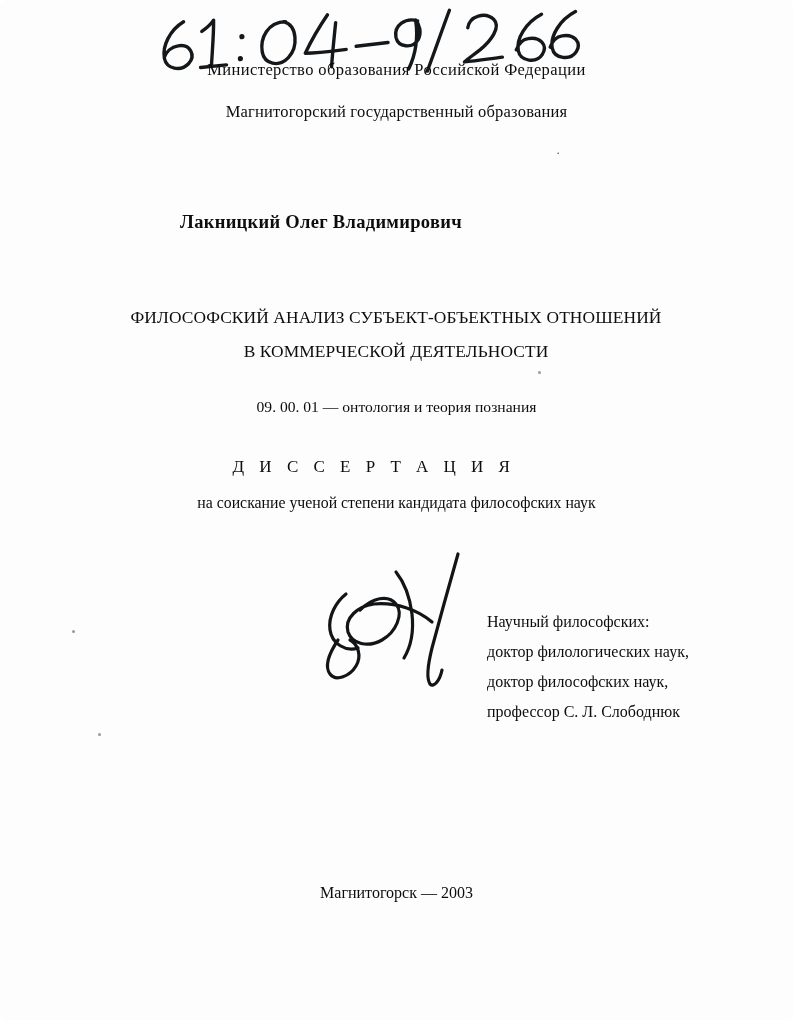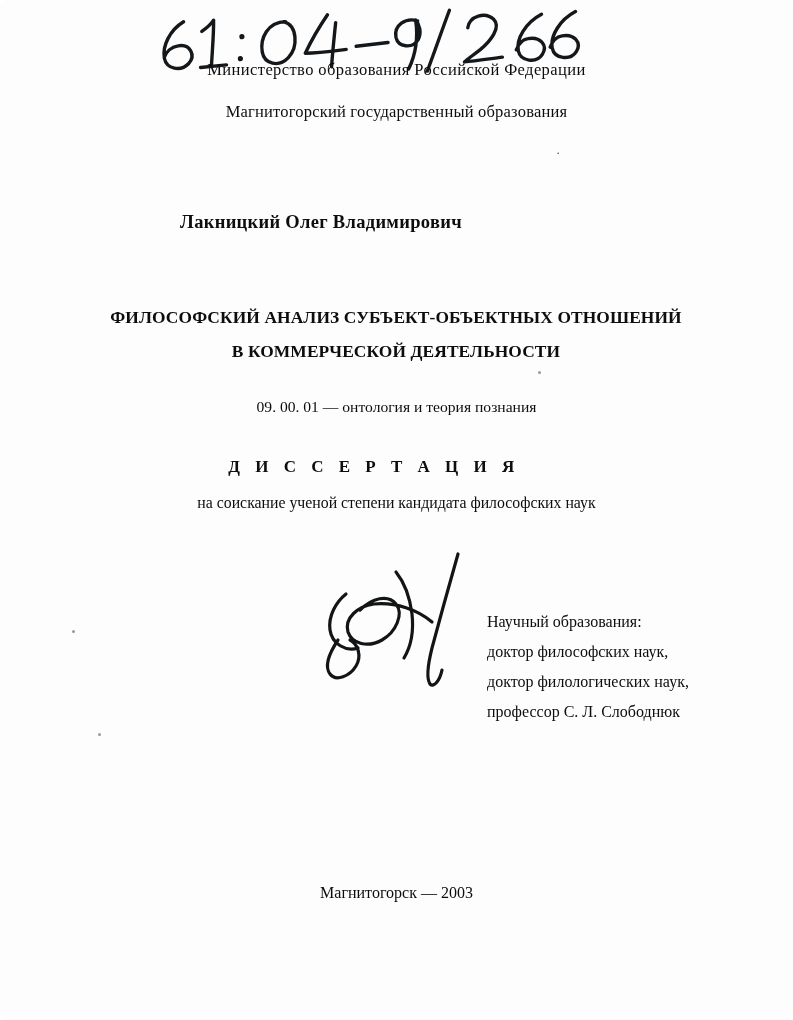--- a/index.html
+++ b/index.html
@@ -74,21 +74,21 @@
     font-size: 18.5px;
     letter-spacing: 0.3px;
   }
 
   .title {
     position: absolute;
     top: 300px;
     left: 96px;
     width: 600px;
     text-align: center;
-    font-weight: bold;
+    font-weight: normal;
     font-size: 17.4px;
     line-height: 34px;
     letter-spacing: 0.1px;
   }
 
   .speciality {
     position: absolute;
     top: 398px;
     left: 0;
     width: 793px;
@@ -97,21 +97,20 @@
   }
 
   .diss-word {
     position: absolute;
     top: 457px;
     left: 0;
     width: 748px;
     text-align: center;
     font-size: 17px;
     letter-spacing: 5.5px;
-    font-weight: bold;
   }
 
   .diss-sub {
     position: absolute;
     top: 494px;
     left: 0;
     width: 793px;
     text-align: center;
     font-size: 15.8px;
   }
@@ -224,31 +223,31 @@
         <path d="M158 6 C150 34, 140 70, 132 100 C128 116, 126 130, 130 136 C134 140, 140 132, 142 122"></path>
         <path d="M60 62 C72 50, 88 46, 96 56 C104 66, 96 84, 82 92 C68 100, 52 96, 48 84 C44 70, 58 58, 74 56 C96 54, 118 62, 132 74"></path>
         <path d="M46 46 C36 54, 28 68, 30 82 C32 96, 46 104, 58 100"></path>
         <path d="M38 92 C30 104, 24 118, 30 126 C36 134, 50 128, 56 118 C62 108, 58 96, 50 92"></path>
         <path d="M96 24 C104 34, 110 50, 112 66 C114 84, 110 100, 104 110"></path>
       </g>
     </svg>
   </div>
 
   <div class="supervisor">
-    <span class="row">Научный образования:</span>
+    <span class="row">Научный философских:</span>
+    <span class="row sup-just">
+      <span>доктор</span>
+      <span>филологических</span>
+      <span>наук,</span>
+    </span>
     <span class="row sup-just">
       <span>доктор</span>
       <span>философских</span>
       <span>наук,</span>
     </span>
-    <span class="row sup-just">
-      <span>доктор</span>
-      <span>филологических</span>
-      <span>наук,</span>
-    </span>
     <span class="row">профессор С. Л. Слободнюк</span>
   </div>
 
   <div class="place-year">Магнитогорск — 2003</div>
 
   <div class="dot-artifact" style="top:630px; left:72px;"></div>
   <div class="dot-artifact" style="top:733px; left:98px;"></div>
   <div class="dot-artifact" style="top:371px; left:538px;"></div>
 
 </div>

